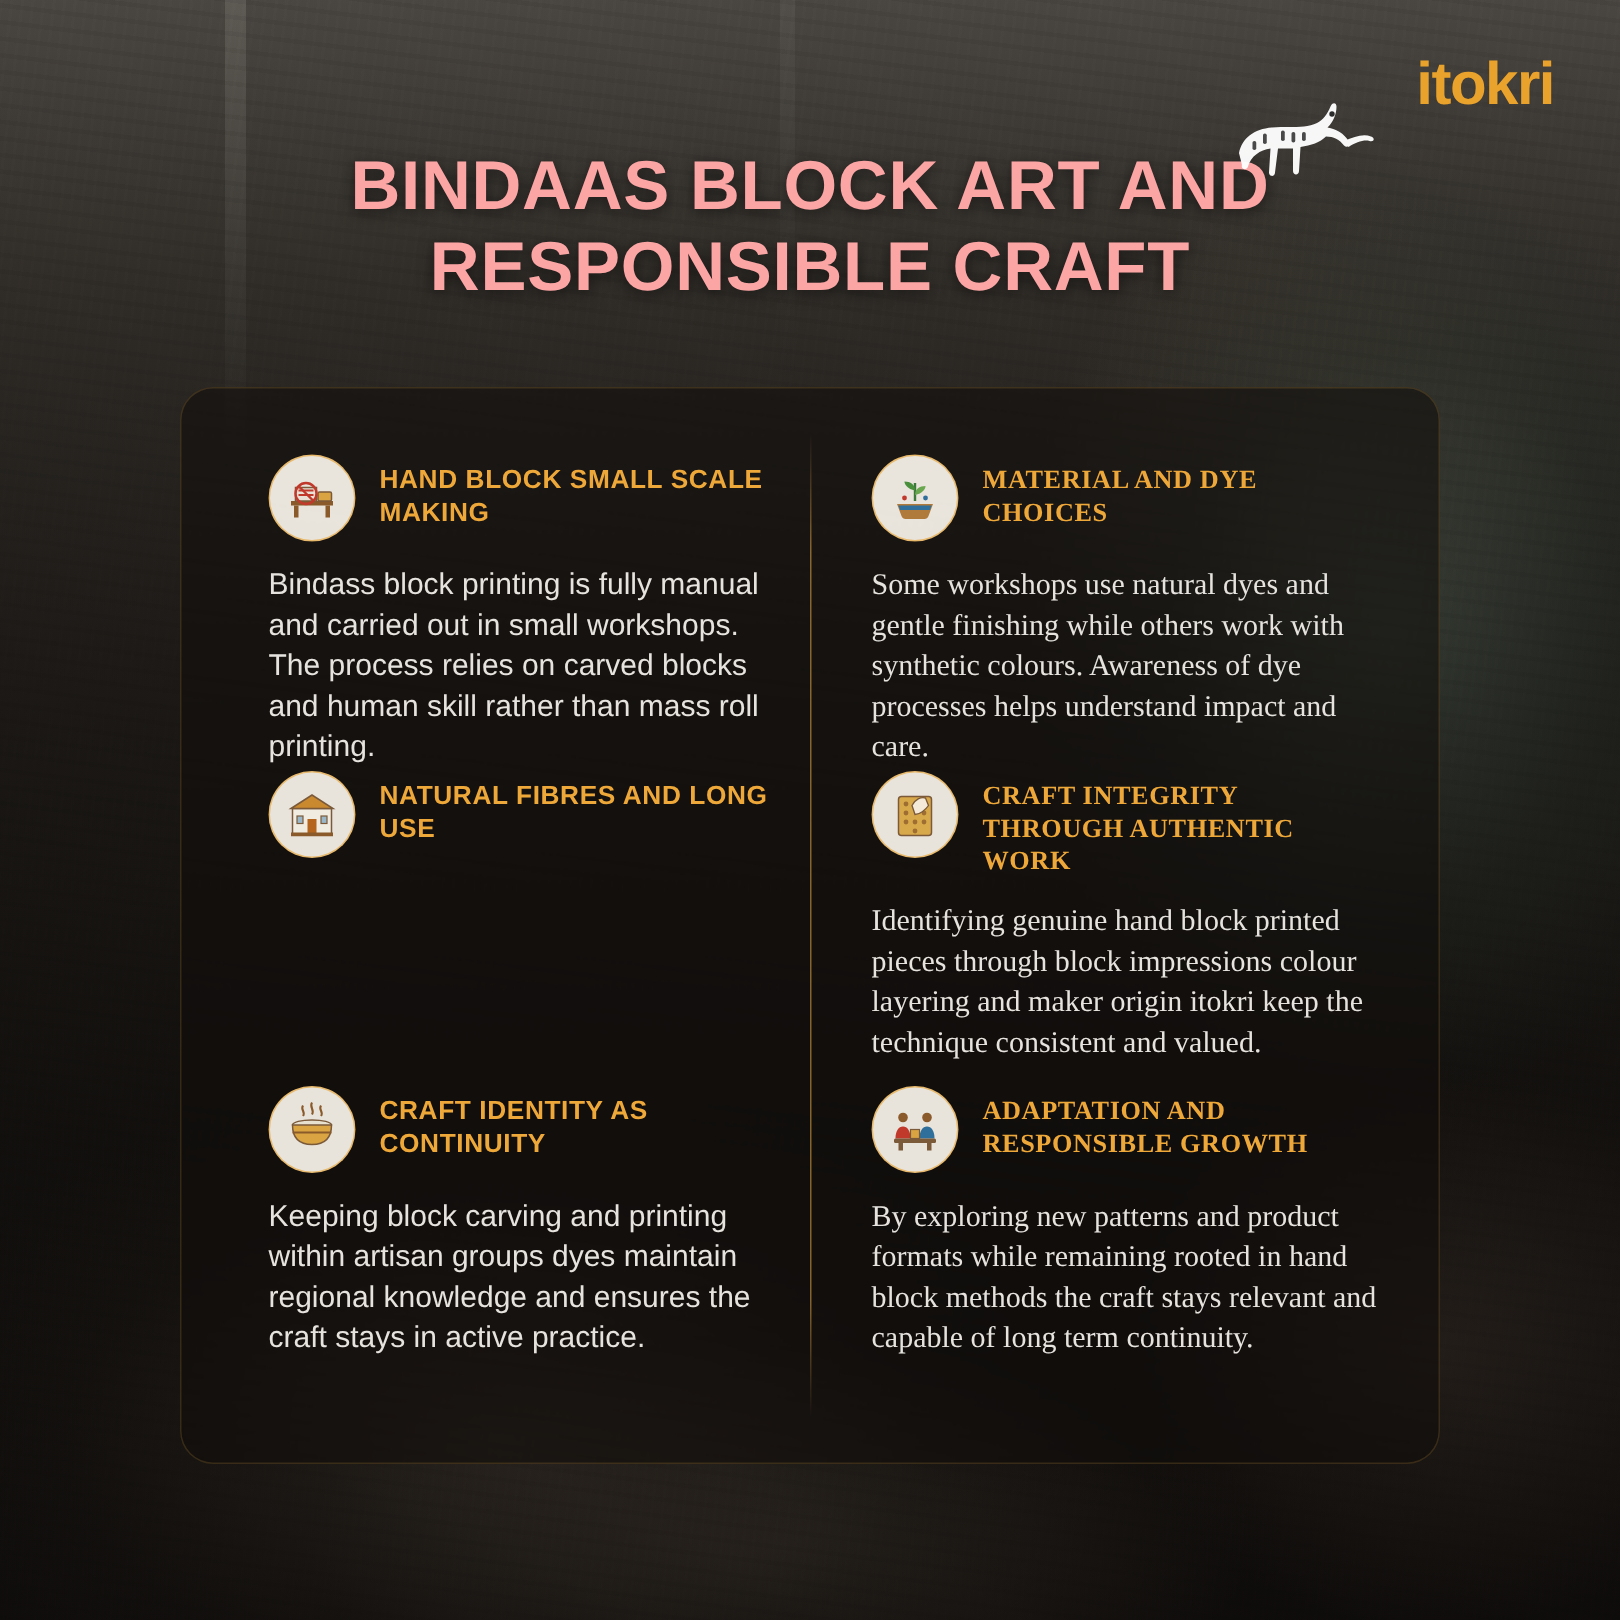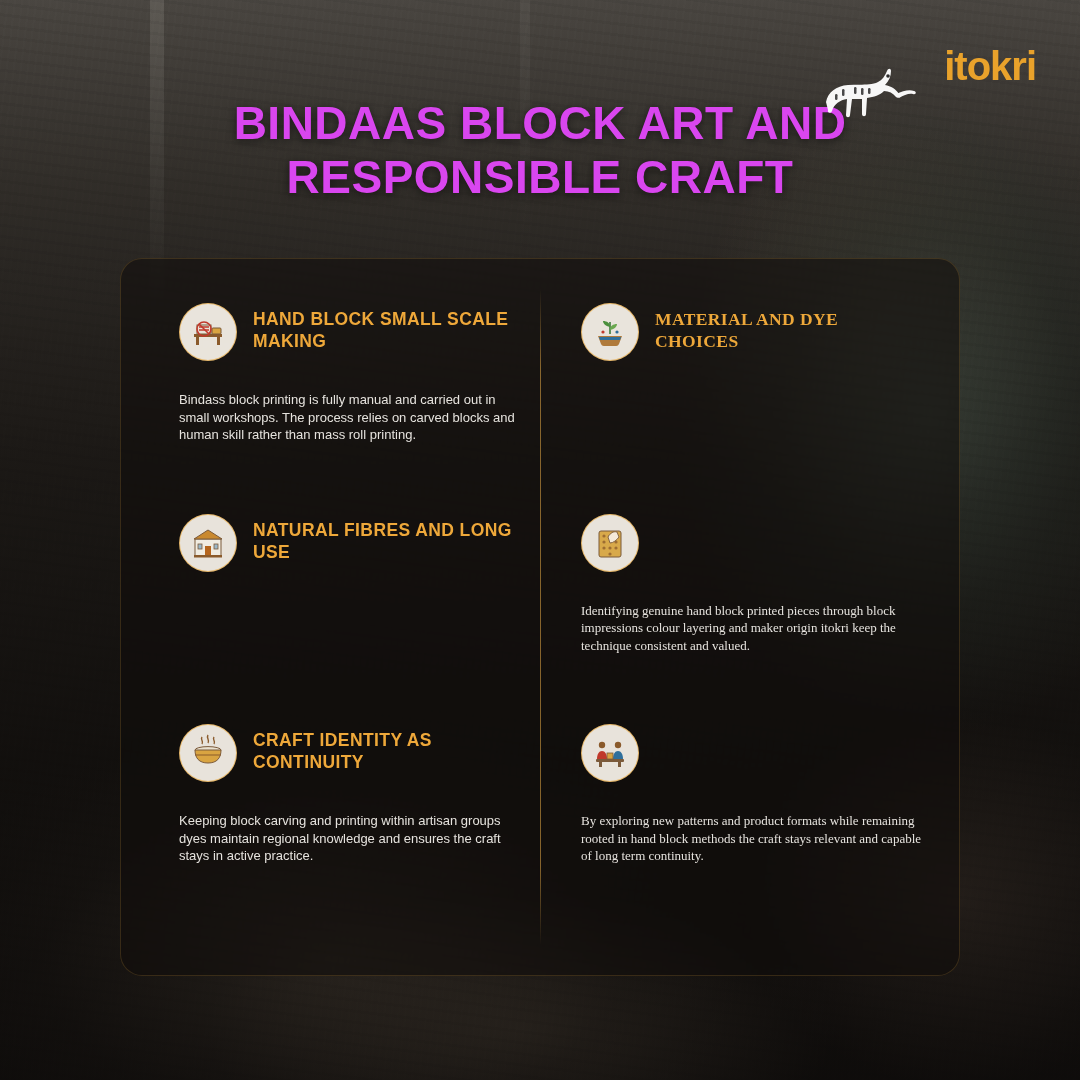--- a/index.html
+++ b/index.html
@@ -47,34 +47,34 @@
     top: 0; left: 520px; width: 10px; height: 250px;
     background: linear-gradient(180deg, rgba(120,116,110,0.4), rgba(50,48,44,0.12));
   }
   .bg-dark-veil {
     position: absolute; inset: 0;
     background: linear-gradient(180deg, rgba(18,15,13,0.25) 0%, rgba(14,12,10,0.55) 45%, rgba(12,10,9,0.70) 100%);
   }
 
   
   .brand {
-    position: absolute; top: 44px; right: 44px;
+    position: absolute; top: 34px; right: 44px;
     color: #E9A22B; font-size: 40px; font-weight: 700;
     letter-spacing: -1px; z-index: 6;
   }
 
   .tiger {
     position: absolute; top: 58px; right: 162px; z-index: 6;
     width: 110px; height: 80px; opacity: 0.96;
   }
 
   .title {
     position: absolute; top: 96px; left: 0; right: 0; z-index: 5;
     text-align: center;
-    color: #d946ef;
+    color: #fca5a5;
     font-size: 46px; line-height: 1.18;
     font-weight: 800; letter-spacing: 0.5px;
     padding: 0 150px;
     text-shadow: 0 2px 10px rgba(0,0,0,0.55);
   }
 
   
   .panel {
     position: absolute;
     left: 120px; top: 258px;
@@ -119,23 +119,23 @@
 
   .cell-title {
     color: #EEA83A;
     font-size: 17.5px; font-weight: 800;
     letter-spacing: 0.4px; line-height: 1.25;
     padding-top: 6px;
     text-transform: uppercase;
     max-width: 290px;
   }
   .cell-body {
-    margin-top: 30px;
+    margin-top: 16px;
     color: #E6E3DE;
-    font-size: 13px; line-height: 1.35;
+    font-size: 20px; line-height: 1.35;
     max-width: 385px;
   }
 
   .cell.left .cell-head { padding-left: 22px; justify-content: flex-end; }
   .cell.left .cell-body { padding-left: 22px; }
 </style>
 </head>
 <body>
 
 <div class="poster">
@@ -199,20 +199,21 @@
               <path d="M20 15 C15 14 13 11 13 9 C17 9 20 11 20 15Z" fill="#4a8f3c"></path>
               <path d="M20 18 C25 17 27 14 27 12 C23 12 20 14 20 18Z" fill="#6aa84f"></path>
               <path d="M8 24 h24 l-3 8 a3 3 0 0 1 -3 2 h-12 a3 3 0 0 1 -3 -2 Z" fill="#b07a3a"></path>
               <path d="M9 25 h22 l-1 3 h-20 Z" fill="#2f6f9c"></path>
               <circle cx="13" cy="20" r="1.6" fill="#c0392b"></circle>
               <circle cx="27" cy="20" r="1.6" fill="#2f6f9c"></circle>
             </svg>
           </div>
           <div class="cell-title">MATERIAL AND DYE CHOICES</div>
         </div>
+        <div class="cell-body">Some workshops use natural dyes and gentle finishing while others work with synthetic colours. Awareness of dye processes helps understand impact and care.</div>
       </div>
 
       <div class="cell left">
         <div class="cell-head">
           <div class="badge">
             <svg width="40" height="40" viewBox="0 0 40 40">
               <rect x="7" y="16" width="26" height="17" fill="#f0ece2" stroke="#7b5a3a" stroke-width="1"></rect>
               <path d="M6 16 L20 7 L34 16 Z" fill="#c9892f" stroke="#7b5a3a" stroke-width="1"></path>
               <rect x="17" y="23" width="6" height="10" fill="#b5651d"></rect>
               <rect x="10" y="21" width="4" height="5" fill="#9ab7c9" stroke="#7b5a3a" stroke-width="0.8"></rect>
@@ -236,20 +237,21 @@
                 <circle cx="14" cy="19" r="1.6"></circle>
                   <circle cx="26" cy="19" r="1.6"></circle>
                 <circle cx="14" cy="25" r="1.6"></circle>
                   <circle cx="20" cy="25" r="1.6"></circle>
                   <circle cx="26" cy="25" r="1.6"></circle>
                 <circle cx="20" cy="31" r="1.6"></circle>
               </g>
               <path d="M18 14 c2 -4 6 -6 9 -5 l2 5 c-2 3 -6 6 -9 6 Z" fill="#f5ead8" stroke="#7b5a3a" stroke-width="0.9"></path>
             </svg>
           </div>
+          <div class="cell-title">CRAFT INTEGRITY THROUGH AUTHENTIC WORK</div>
         </div>
         <div class="cell-body">Identifying genuine hand block printed pieces through block impressions colour layering and maker origin itokri keep the technique consistent and valued.</div>
       </div>
 
       <div class="cell left">
         <div class="cell-head">
           <div class="badge">
             <svg width="40" height="40" viewBox="0 0 40 40">
               <path d="M14 11 c2 -3 -2 -4 0 -7" stroke="#8a5a2b" stroke-width="1.4" fill="none"></path>
               <path d="M20 10 c2 -3 -2 -5 0 -8" stroke="#8a5a2b" stroke-width="1.4" fill="none"></path>
@@ -271,19 +273,20 @@
               <circle cx="12" cy="12" r="3.2" fill="#8a5a2b"></circle>
               <path d="M7 26 c0 -5 2 -8 5 -8 c3 0 5 3 5 8 Z" fill="#c0392b"></path>
               <circle cx="28" cy="12" r="3.2" fill="#8a5a2b"></circle>
               <path d="M23 26 c0 -5 2 -8 5 -8 c3 0 5 3 5 8 Z" fill="#2f6f9c"></path>
               <rect x="6" y="26" width="28" height="3" rx="1" fill="#7b5a3a"></rect>
               <rect x="17" y="20" width="6" height="6" fill="#d9a441" stroke="#7b5a3a" stroke-width="0.8"></rect>
               <rect x="9" y="29" width="3" height="5" fill="#7b5a3a"></rect>
               <rect x="28" y="29" width="3" height="5" fill="#7b5a3a"></rect>
             </svg>
           </div>
+          <div class="cell-title">ADAPTATION AND RESPONSIBLE GROWTH</div>
         </div>
         <div class="cell-body">By exploring new patterns and product formats while remaining rooted in hand block methods the craft stays relevant and capable of long term continuity.</div>
       </div>
 
     </div>
   </div>
 </div>
 
 </body></html>

